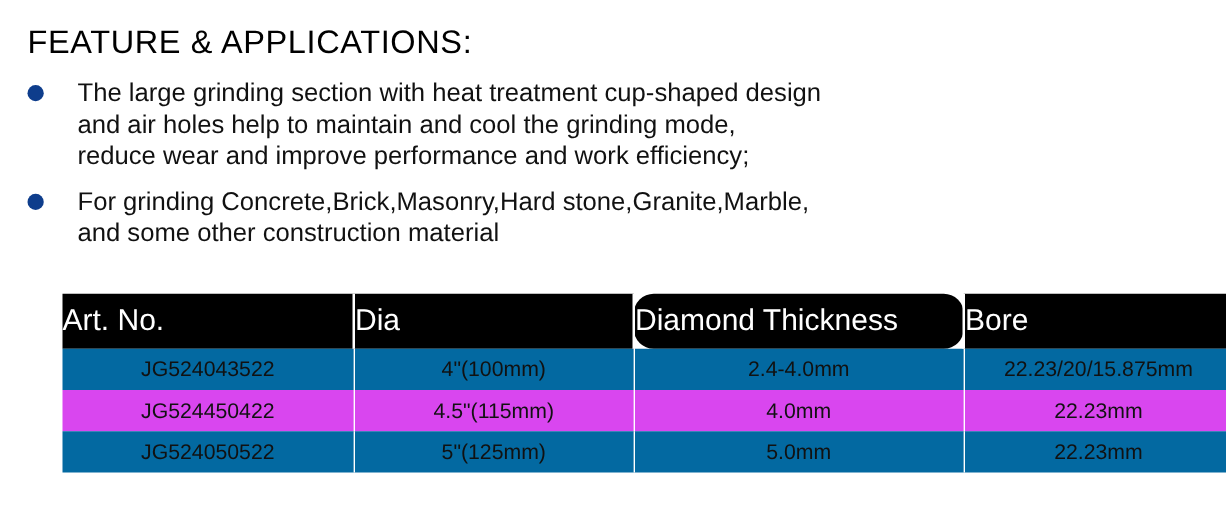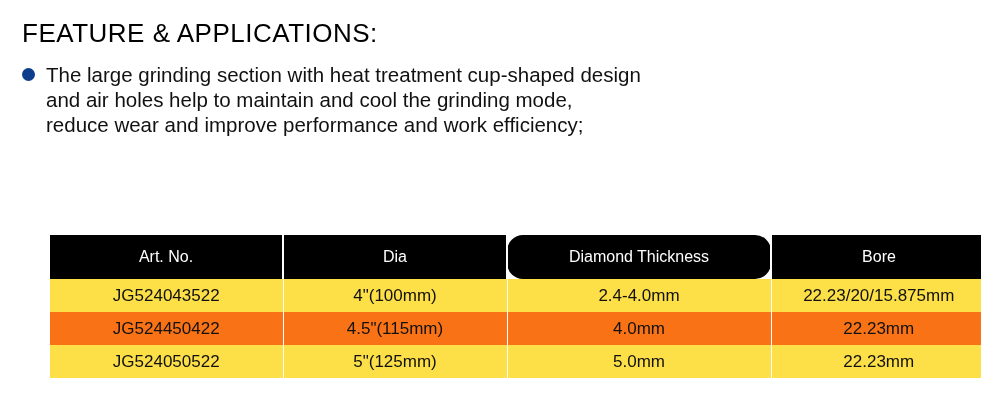--- a/index.html
+++ b/index.html
@@ -34,20 +34,21 @@
   .bullets {
     position: absolute;
     left: 22px;
     top: 62px;
     width: 930px;
   }
   .bullet-row {
     display: flex;
     align-items: flex-start;
     margin-bottom: 12px;
+    gap: 16px;
   }
   .bullet-dot {
     flex: 0 0 auto;
     width: 13px;
     height: 13px;
     border-radius: 50%;
     background: #0e3d8c;
     margin-top: 6px;
     margin-right: 11px;
   }
@@ -63,64 +64,69 @@
     left: 50px;
     top: 235px;
     width: 930px;
     border-collapse: collapse;
     table-layout: fixed;
   }
   table.spec th {
     background: #000000;
     color: #ffffff;
     font-weight: 400;
-    font-size: 16px;
+    font-size: 24px;
     height: 44px;
-    text-align: center;
+    text-align: left;
     border-right: 2px solid #ffffff;
     padding: 0;
   }
   table.spec th:last-child {
     border-right: none;
   }
   table.spec td {
     font-size: 17px;
     height: 33px;
     text-align: center;
     color: #111111;
     padding: 0;
     border-right: 1px solid #ffffff;
   }
   table.spec td:last-child {
     border-right: none;
   }
   table.spec tr.row-odd td {
-    background: #fde047;
+    background: #0369a1;
   }
   table.spec tr.row-even td {
-    background: #f97316;
+    background: #d946ef;
   }
   .col-art { width: 232px; }
   .col-dia { width: 222px; }
   .col-thick { width: 262px; border-radius: 16px; }
   .col-bore { width: 214px; }
 </style>
 </head>
 <body>
 
 <div class="page">
 
   <div class="heading">FEATURE &amp; APPLICATIONS:</div>
 
   <div class="bullets">
     <div class="bullet-row">
       <span class="bullet-dot"></span>
       <span class="bullet-text">The large grinding section with heat treatment cup-shaped design
 and air holes help to maintain and cool the grinding mode,
 reduce wear and improve performance and work efficiency;</span>
+    </div>
+    <div class="bullet-row">
+      <span class="bullet-dot"></span>
+      <span class="bullet-text">For grinding Concrete,Brick,Masonry,Hard stone,Granite,Marble,
+and some other construction material</span>
     </div>
   </div>
 
   <table class="spec">
     <thead>
       <tr>
         <th class="col-art">Art. No.</th>
         <th class="col-dia">Dia</th>
         <th class="col-thick">Diamond Thickness</th>
         <th class="col-bore">Bore</th>

